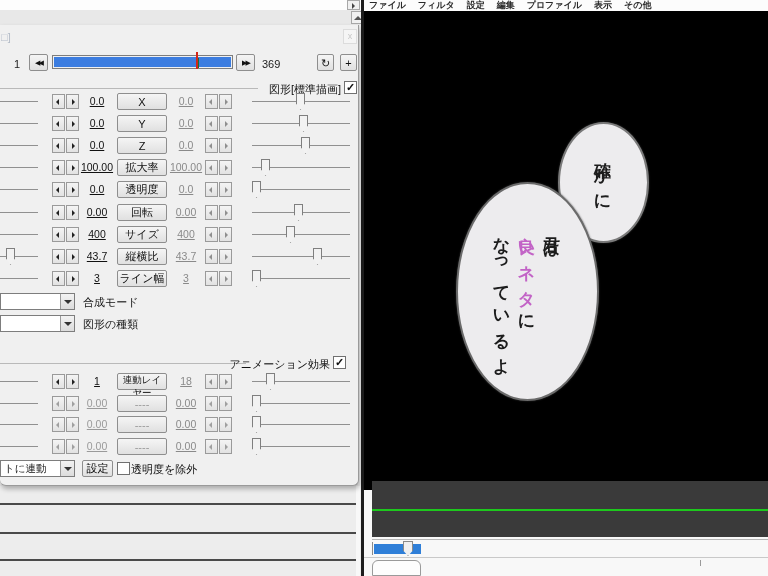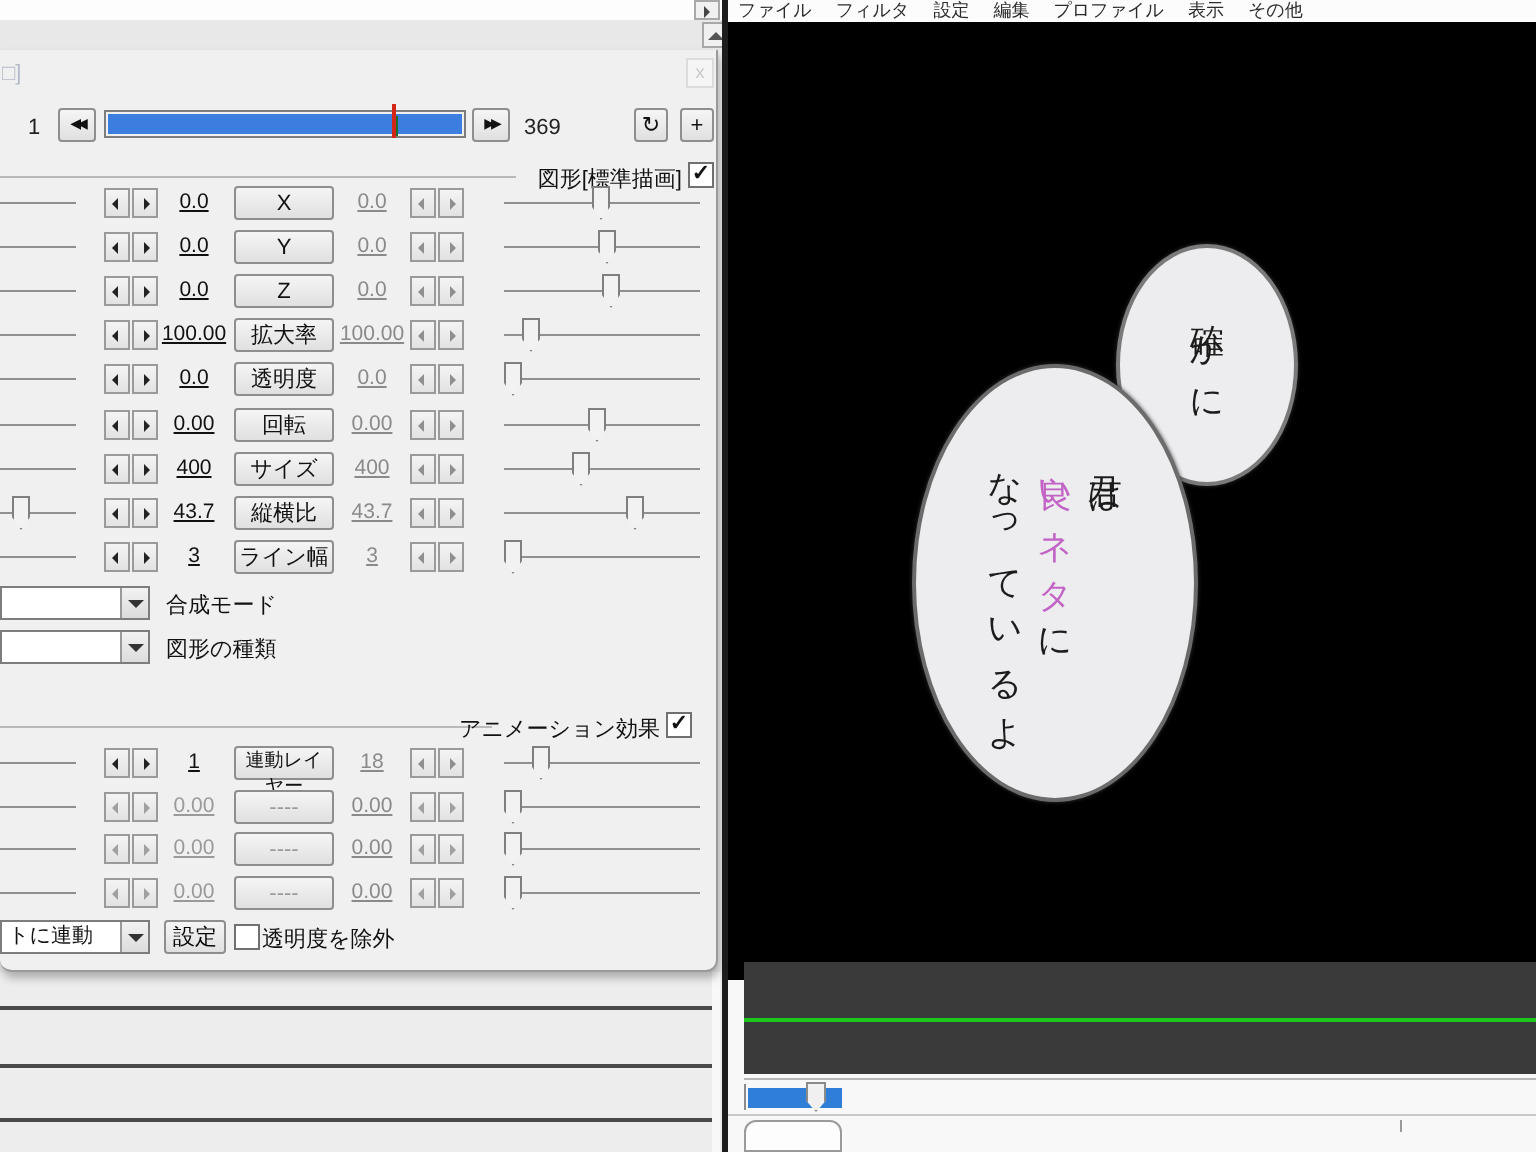--- a/index.html
+++ b/index.html
@@ -104,21 +104,21 @@
         background:linear-gradient(#f5f5f5,#e0e0e0); border:1px solid #8e8e8e;
         font-size:11px; color:#111; text-align:left; padding:0 0 0 3px; }
 
   
   #anim-footer .setbtn { position:absolute; left:82px; top:0; width:31px; height:17px;
         background:linear-gradient(#f5f5f5,#e0e0e0); border:1px solid #8e8e8e;
         border-radius:2px; font-size:11px; padding:0; }
   #anim-footer .cbl { position:absolute; left:131px; top:2px; font-size:11px; color:#111; }
 
   
-  #main { left:364px; top:0; width:404px; height:576px; background:#f8f8f8; }
+  #main { left:364px; top:0; width:404px; height:576px; background:#f8f8f8;font-weight:bold; }
   #menubar { position:absolute; left:0; top:0; width:404px; height:11px; background:#fcfcfc;
              display:flex; gap:12px; padding-left:5px; font-size:9px; color:#2a2a2a;
              align-items:center; }
   #menubar span { white-space:nowrap; }
   #video { position:absolute; left:0; top:11px; width:404px; height:479px; background:#000; overflow:hidden; }
 
   .bubble { position:absolute; border-radius:50%; background:#edecee; }
   #bubble-small { left:194px; top:111px; width:91px; height:121px;
                   border:2px solid #7a7a7a; box-shadow:0 0 2px #333; }
   #bubble-large { left:92px; top:171px; width:143px; height:219px;

